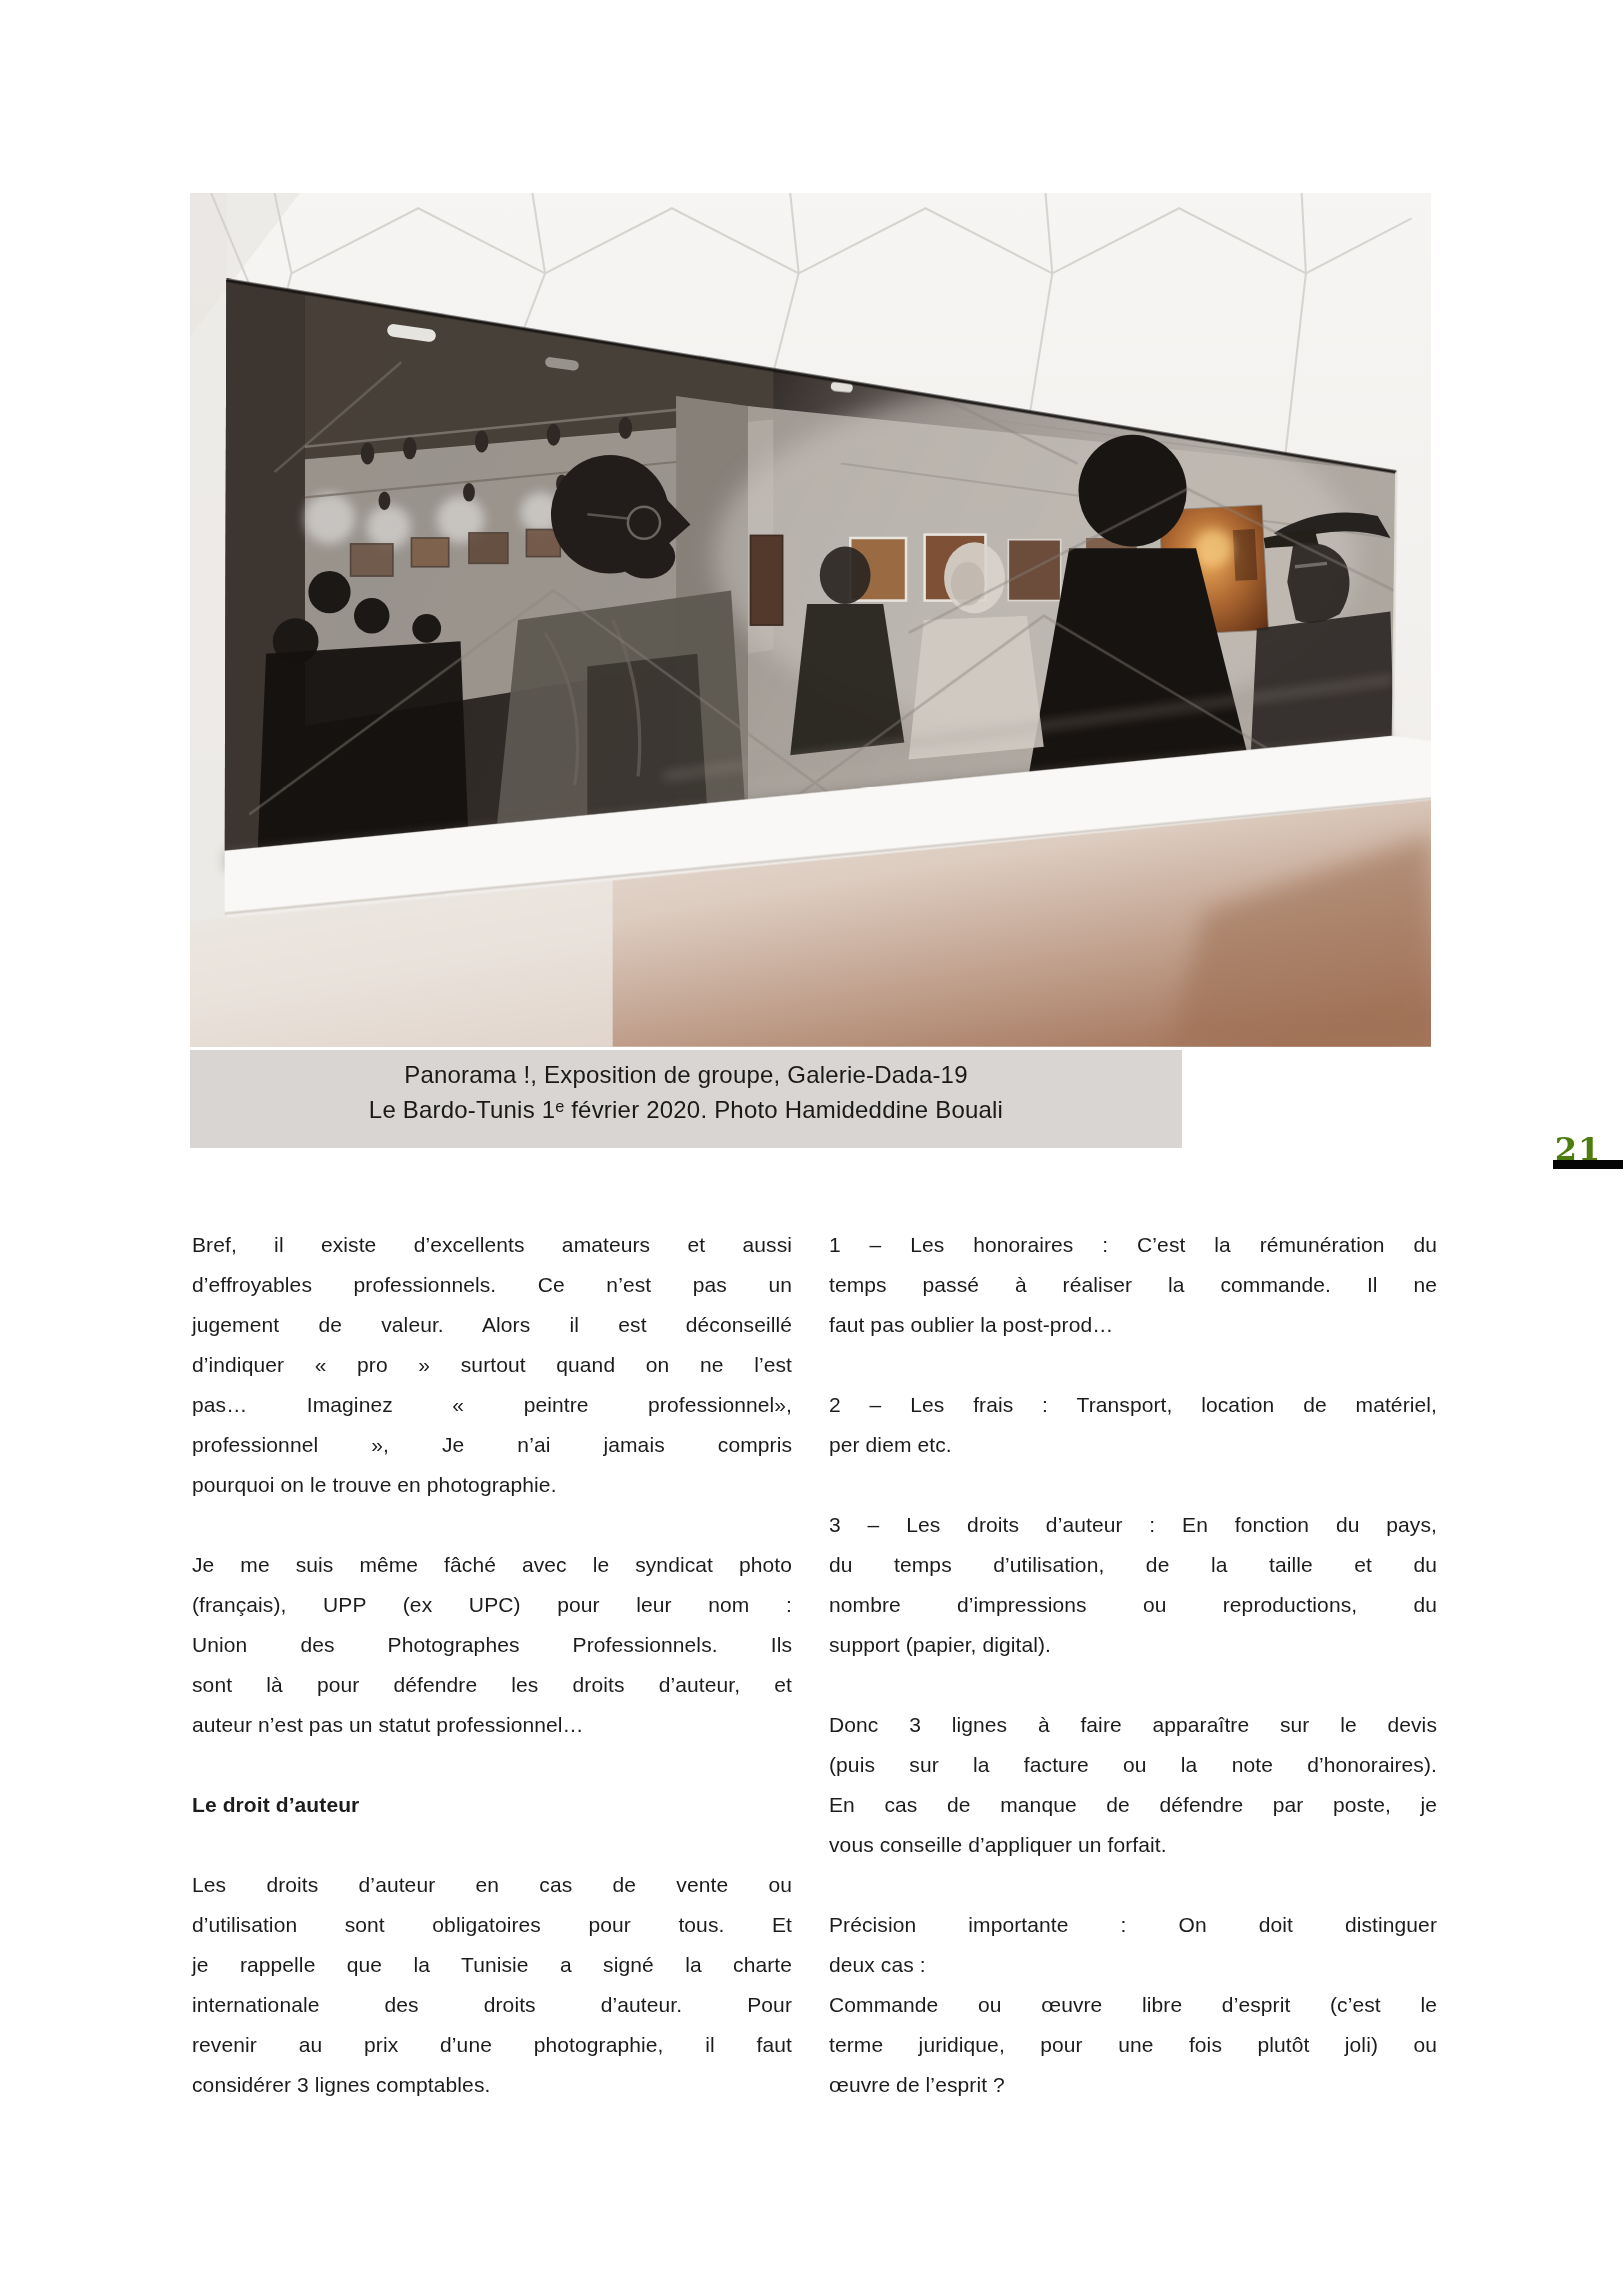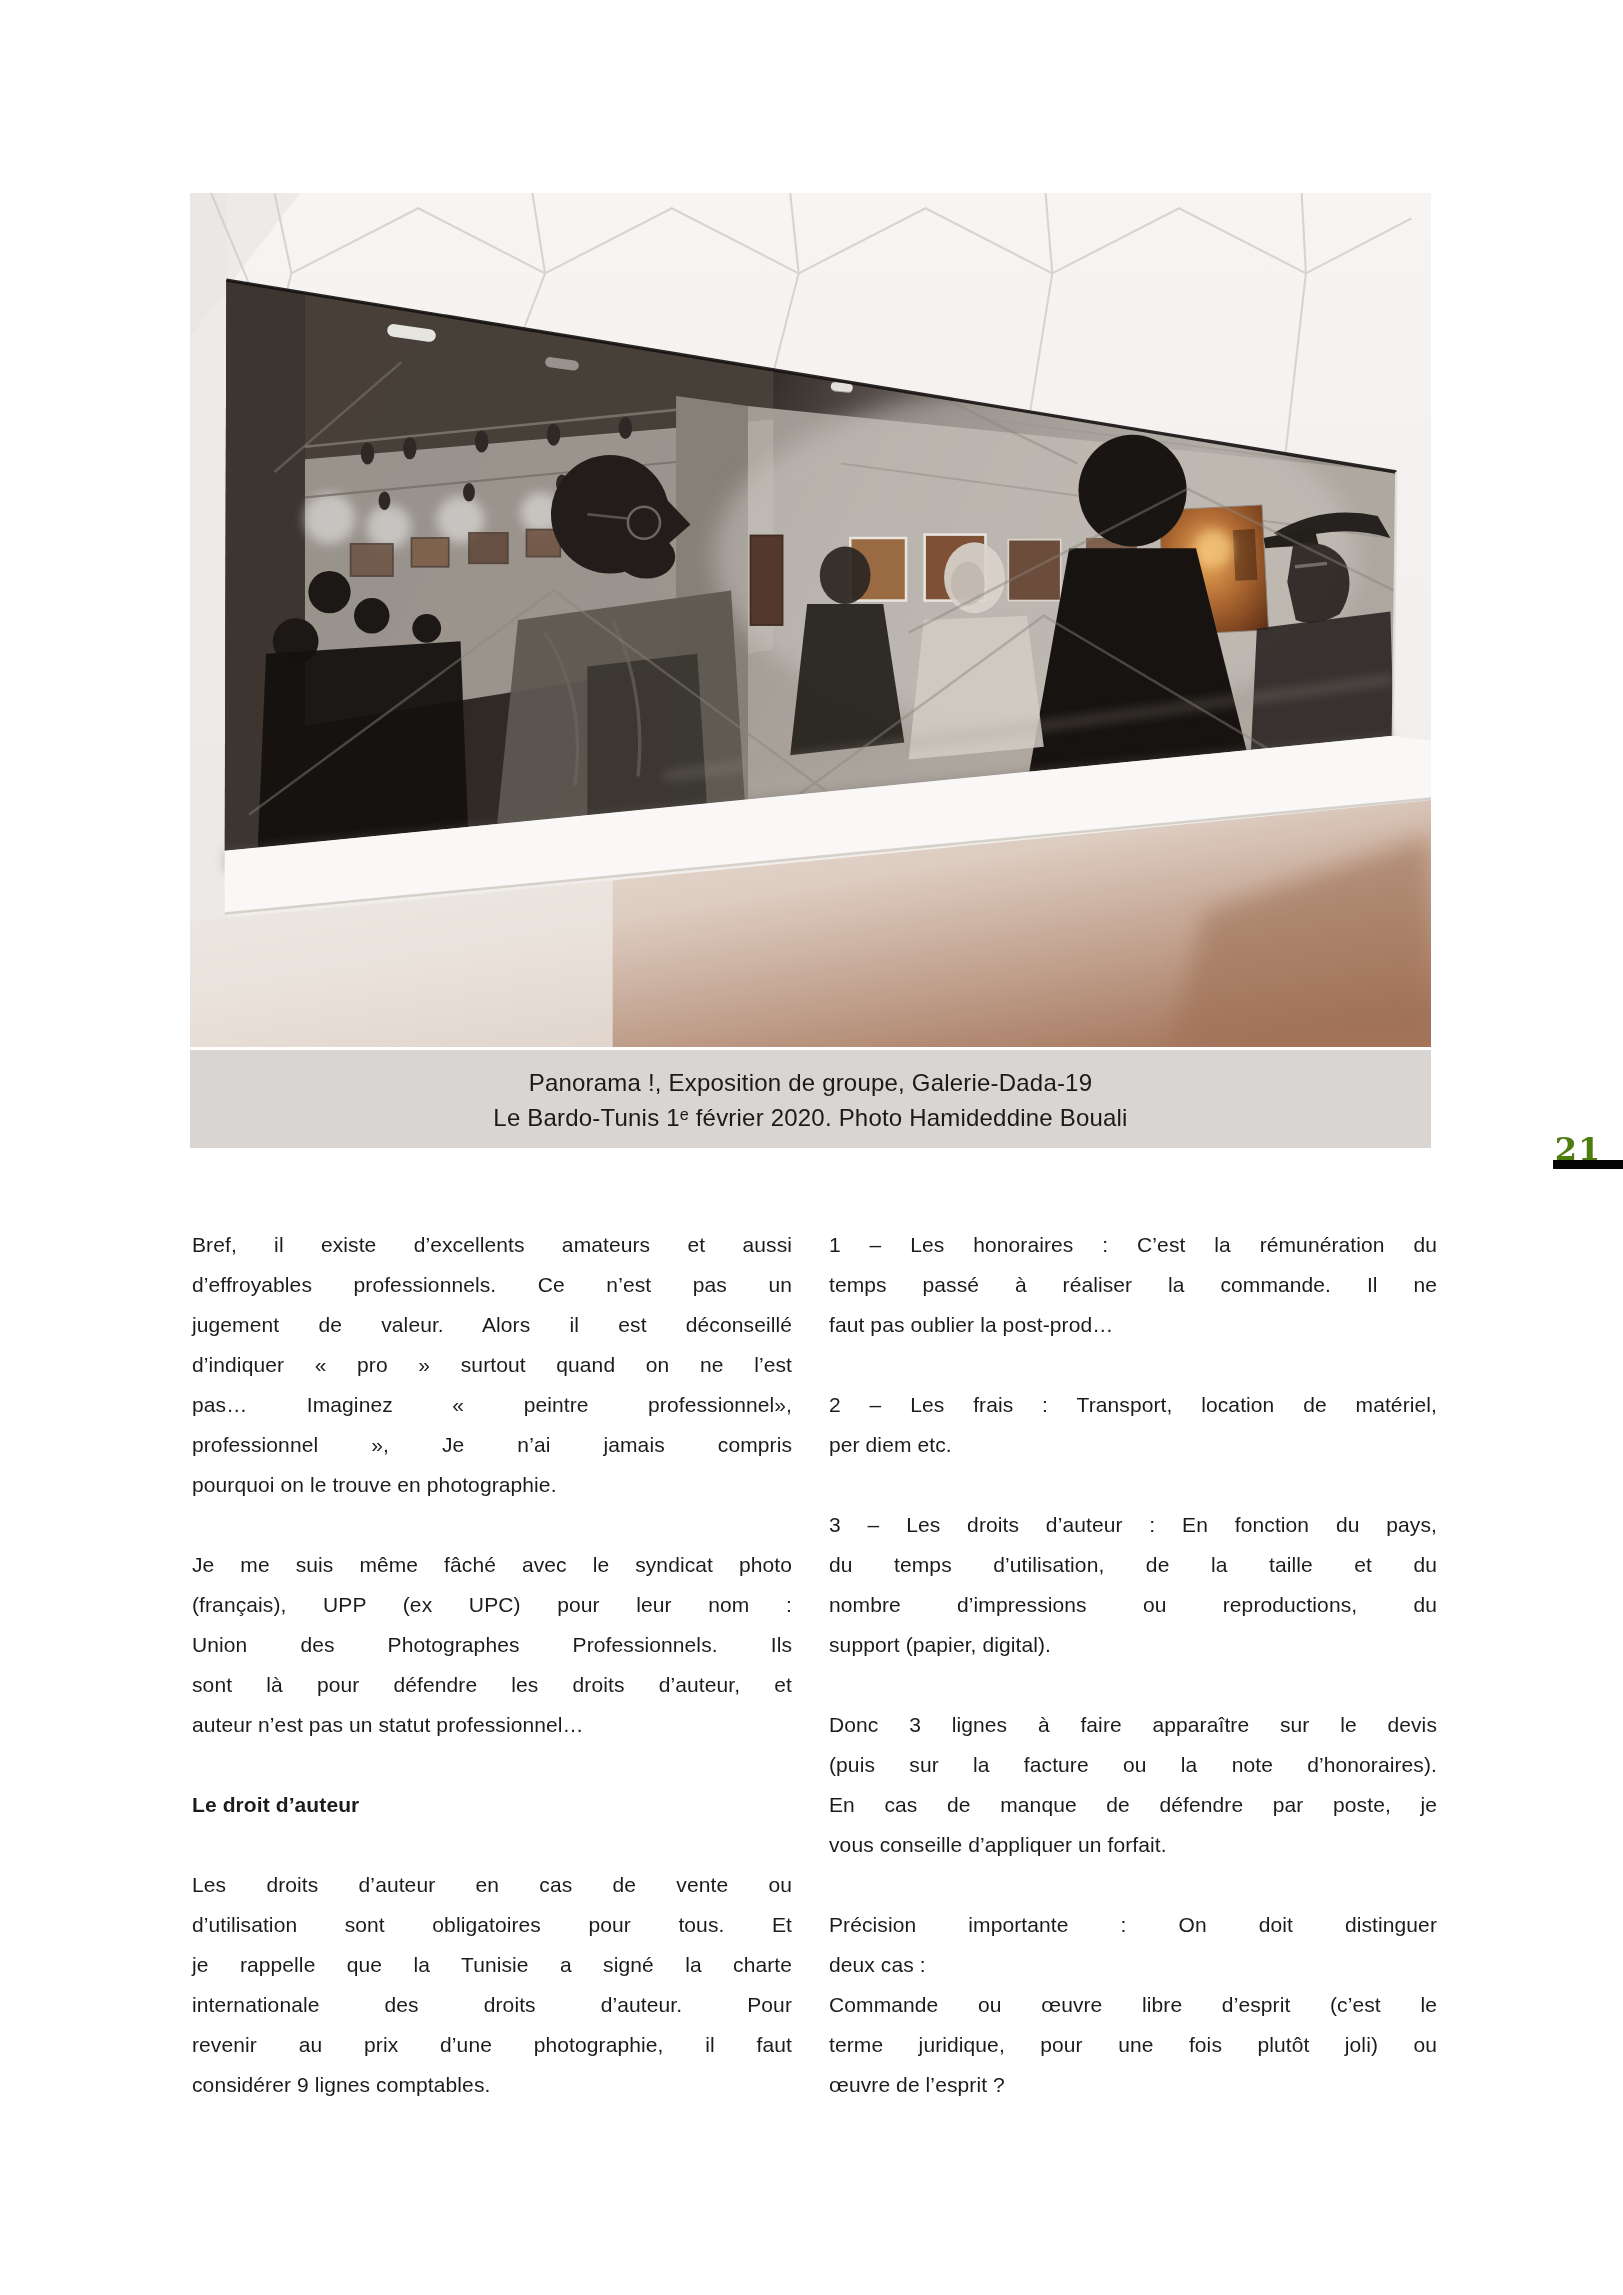--- a/index.html
+++ b/index.html
@@ -4,22 +4,22 @@
 <style>
   html,body{margin:0;padding:0;}
   body{
     width:1623px;height:2295px;position:relative;background:#ffffff;
     font-family:"Liberation Sans","DejaVu Sans",sans-serif;overflow:hidden;
   }
   
   .figure{position:absolute;left:190px;top:193px;width:1241px;height:955px;}
   .photo{position:absolute;left:0;top:0;width:1241px;height:854px;display:block;}
   .caption{
-    position:absolute;left:0;top:857px;width:1241px;height:98px;
-    background:#d8d5d2;text-align:center;box-sizing:border-box;padding-top:15px;
+    position:absolute;left:0;top:857px;width:992px;height:98px;
+    background:#d8d5d2;text-align:center;box-sizing:border-box;padding-top:7px;
   }
   .caption .cap-line{
     font-size:24px;line-height:35px;color:#1a1a1a;letter-spacing:0.2px;
   }
   
   .pagenum{
     position:absolute;top:1130px;right:22px;
     font-family:"DejaVu Serif","Liberation Serif",serif;
     font-size:32px;font-weight:600;color:#4d7c0f;letter-spacing:0.8px;
   }
@@ -249,21 +249,21 @@
     </div>
     <div class="para heading">
       <div class="ln flush">Le droit d’auteur</div>
     </div>
     <div class="para">
       <div class="ln">Les droits d’auteur en cas de vente ou</div>
       <div class="ln">d’utilisation sont obligatoires pour tous. Et</div>
       <div class="ln">je rappelle que la Tunisie a signé la charte</div>
       <div class="ln">internationale des droits d’auteur. Pour</div>
       <div class="ln">revenir au prix d’une photographie, il faut</div>
-      <div class="ln flush">considérer 9 lignes comptables.</div>
+      <div class="ln flush">considérer 3 lignes comptables.</div>
     </div>
   </div>
 <div class="col col-right">
     <div class="para">
       <div class="ln">1 – Les honoraires : C’est la rémunération du</div>
       <div class="ln">temps passé à réaliser la commande. Il ne</div>
       <div class="ln flush">faut pas oublier la post-prod…</div>
     </div>
     <div class="para">
       <div class="ln">2 – Les frais : Transport, location de matériel,</div>

